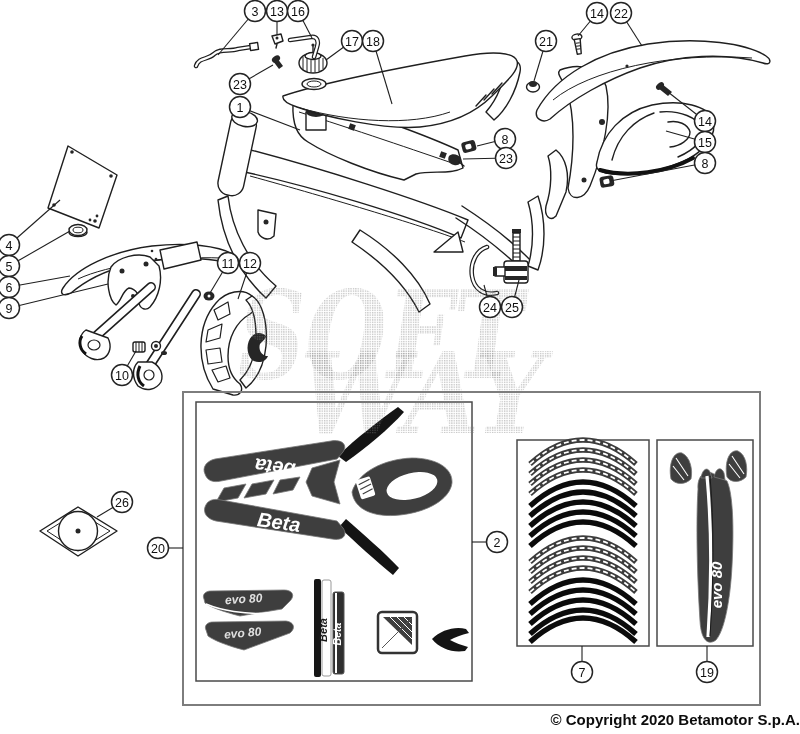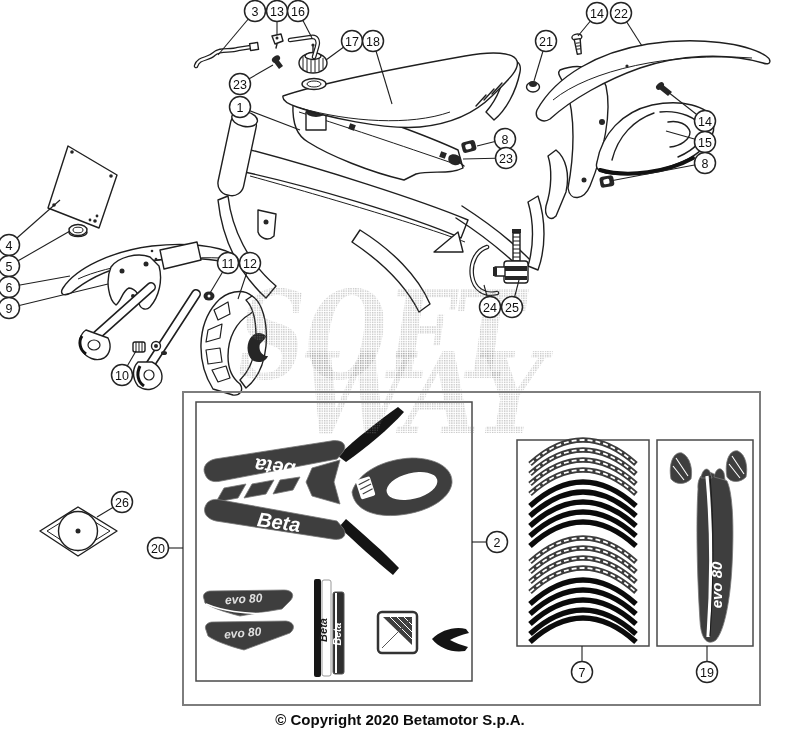--- a/index.html
+++ b/index.html
@@ -27,21 +27,21 @@
   .arc-dash{stroke:#ffffff;stroke-width:1.8;fill:none;stroke-dasharray:5 3;}
   .arc-solid{stroke:#0b0b0b;stroke-width:5.4;fill:none;}
   
   .wm{font-family:"DejaVu Serif",serif;font-style:italic;font-weight:bold;
       fill:url(#dots);opacity:.9;}
   
   .leader{stroke:#1f1f1f;stroke-width:1.1;fill:none;}
   .callout-circle{fill:#ffffff;stroke:#242424;stroke-width:1.5;}
   .callout-num{font:12.5px "Liberation Sans",sans-serif;fill:#101010;
                text-anchor:middle;dominant-baseline:central;}
-  .copyright{position:absolute;left:0;top:711px;width:100%;text-align:center;
+  .copyright{position:absolute;left:0;top:711px;width:100%;text-align:right;
              font-weight:bold;font-size:15px;color:#0c0c0c;}
 </style>
 </head>
 <body>
 
 <div class="stage">
 
 <svg width="800" height="734" viewBox="0 0 800 734">
   <defs>
     <pattern id="dots" width="2.4" height="2.4" patternUnits="userSpaceOnUse">

